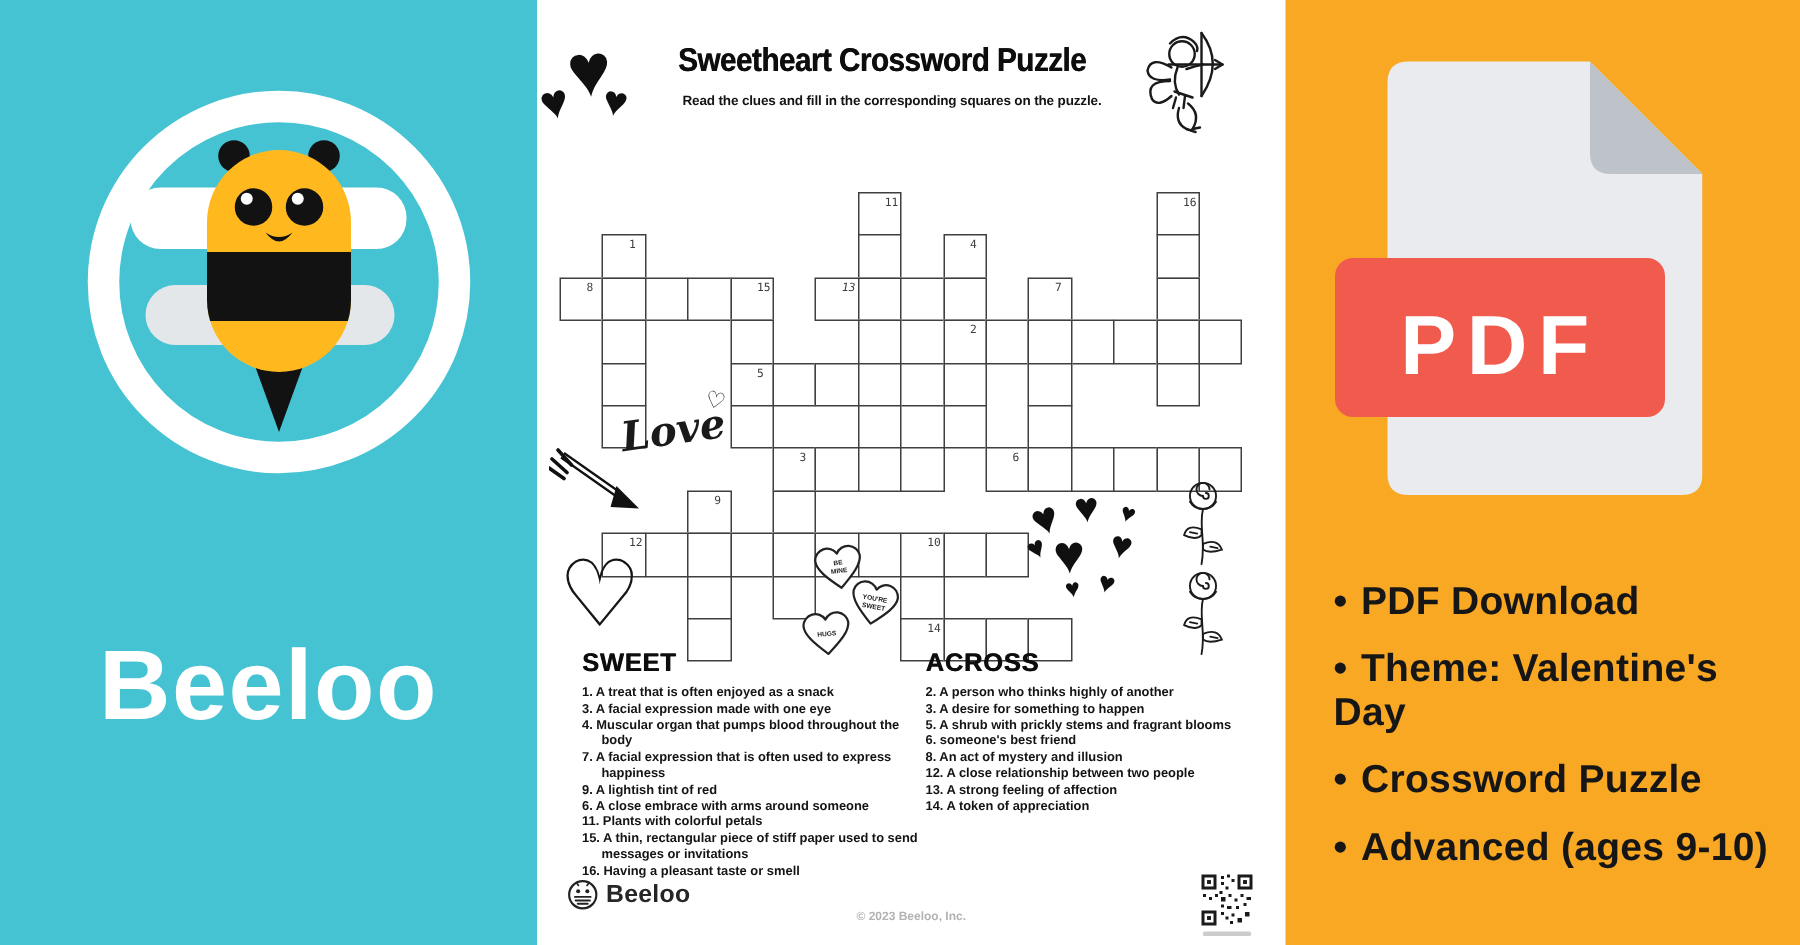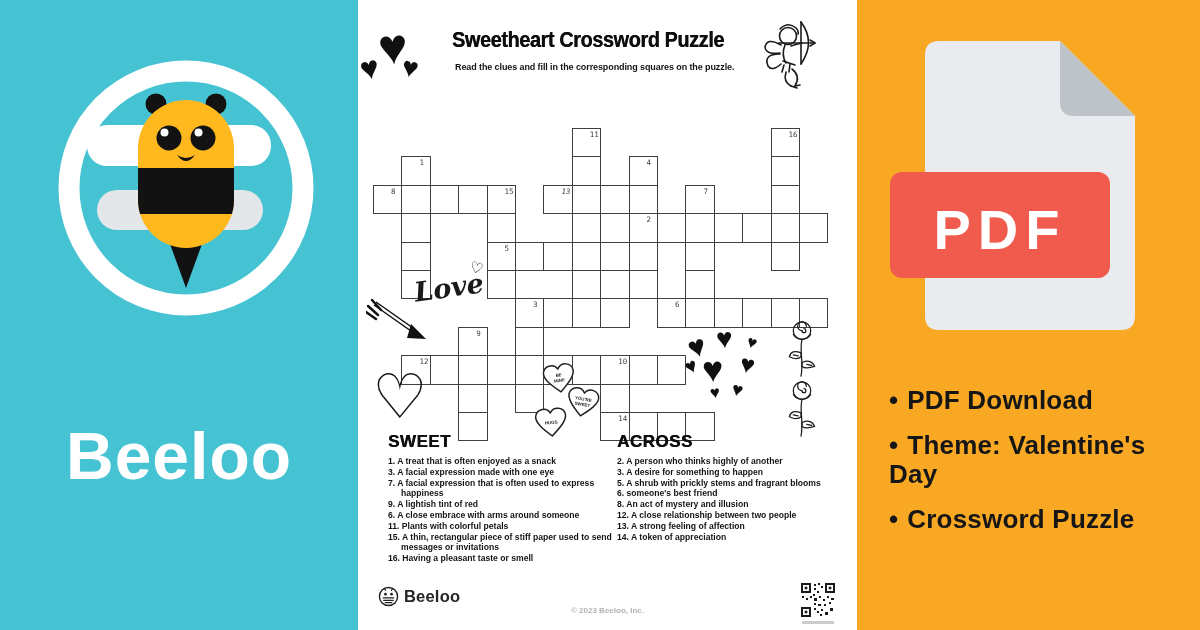--- a/index.html
+++ b/index.html
@@ -292,20 +292,21 @@
         <path d="M17,44 Q27,40 30,48 Q21,51 17,48 Z"></path>
         <path d="M8,36 l5,1 M22,46 l5,1"></path>
       </g>
     </svg>
 
     <div class="clues clues-down">
       <div class="clues-header">SWEET</div>
       <div>
           <div class="clue">1. A treat that is often enjoyed as a snack</div>
           <div class="clue">3. A facial expression made with one eye</div>
+          <div class="clue">4. Muscular organ that pumps blood throughout the body</div>
           <div class="clue">7. A facial expression that is often used to express happiness</div>
           <div class="clue">9. A lightish tint of red</div>
           <div class="clue">6. A close embrace with arms around someone</div>
           <div class="clue">11. Plants with colorful petals</div>
           <div class="clue">15. A thin, rectangular piece of stiff paper used to send messages or invitations</div>
           <div class="clue">16. Having a pleasant taste or smell</div>
         </div>
     </div>
     <div class="clues clues-across">
       <div class="clues-header">ACROSS</div>
@@ -378,16 +379,17 @@
     <svg class="pdf-icon" width="245" height="300" viewBox="0 0 245 300">
       <path d="M49,6 L170,6 L245,81 L245,281 Q245,295 231,295 L49,295 Q35,295 35,281 L35,20 Q35,6 49,6 Z" fill="#E9EBEE"></path>
       <path d="M170,6 L245,81 L184,81 Q170,81 170,67 Z" fill="#BEC3C9"></path>
       <rect x="0" y="137" width="220" height="106" rx="12" fill="#F15B4E"></rect>
       <text x="110" y="214" text-anchor="middle" font-family="Liberation Sans,sans-serif" font-size="56" font-weight="800" letter-spacing="7" fill="#ffffff">PDF</text>
     </svg>
     <div class="features">
         <div class="feature">PDF Download</div>
         <div class="feature">Theme: Valentine's Day</div>
         <div class="feature">Crossword Puzzle</div>
+        <div class="feature">Advanced (ages 9-10)</div>
       </div>
   </section>
 
 </div>
 
 </body></html>

